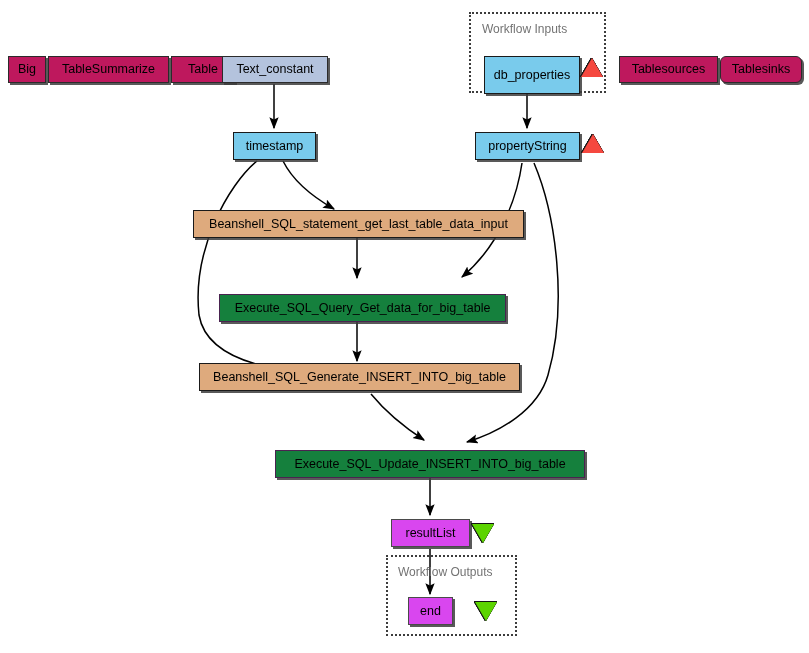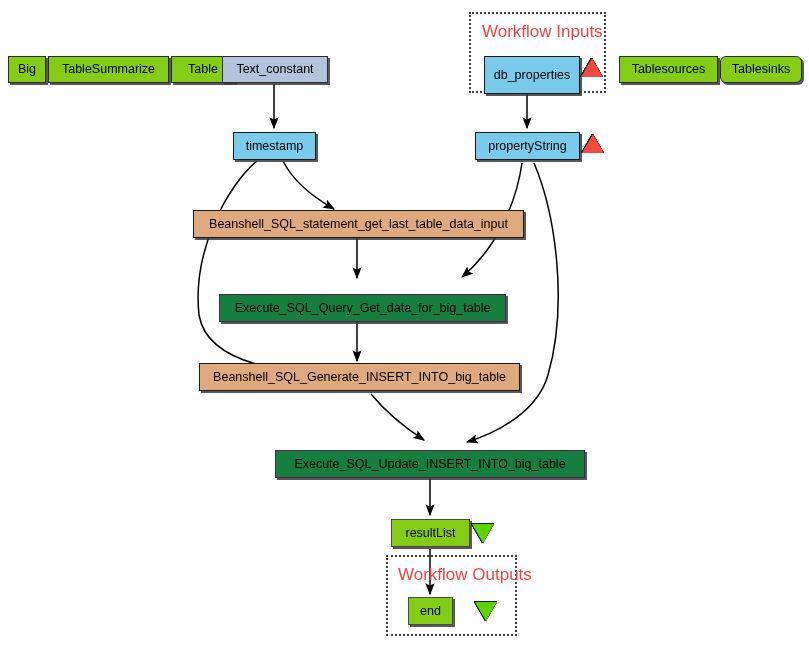--- a/index.html
+++ b/index.html
@@ -32,38 +32,38 @@
     justify-content: center;
     font-size: 12.5px;
     color: #000000;
     line-height: 1;
     white-space: nowrap;
     z-index: 3;
   }
   .node.shadow {
     box-shadow: 2px 2px 0 rgba(60,60,60,0.85);
   }
-  .n-yellow  { background: #84cc16; border-color: #2b2b2b; }
+  .n-yellow  { background: #be185d; border-color: #2b2b2b; }
   .n-steel   { background: #b4c3dd; border-color: #2b2b2b; }
   .n-cyan    { background: #79cbec; border-color: #1a1a1a; }
   .n-tan     { background: #deaa7d; border-color: #1a1a1a; }
   .n-magenta { background: #15803d; border-color: #4a2350; margin-top: 8px; }
-  .n-lav     { background: #84cc16; border-color: #4a4a4a; }
+  .n-lav     { background: #d946ef; border-color: #4a4a4a; }
 
   .group-box {
     position: absolute;
     box-sizing: border-box;
     border: 2px dotted #3c3c3c;
     background: transparent;
     z-index: 1;
   }
   .group-label {
     position: absolute;
-    font-size: 17px;
-    color: #ef4444;
+    font-size: 12px;
+    color: #737373;
     white-space: nowrap;
     z-index: 2;
   }
   .tri {
     position: absolute;
     width: 0;
     height: 0;
     z-index: 4;
   }
   .tri-up {

